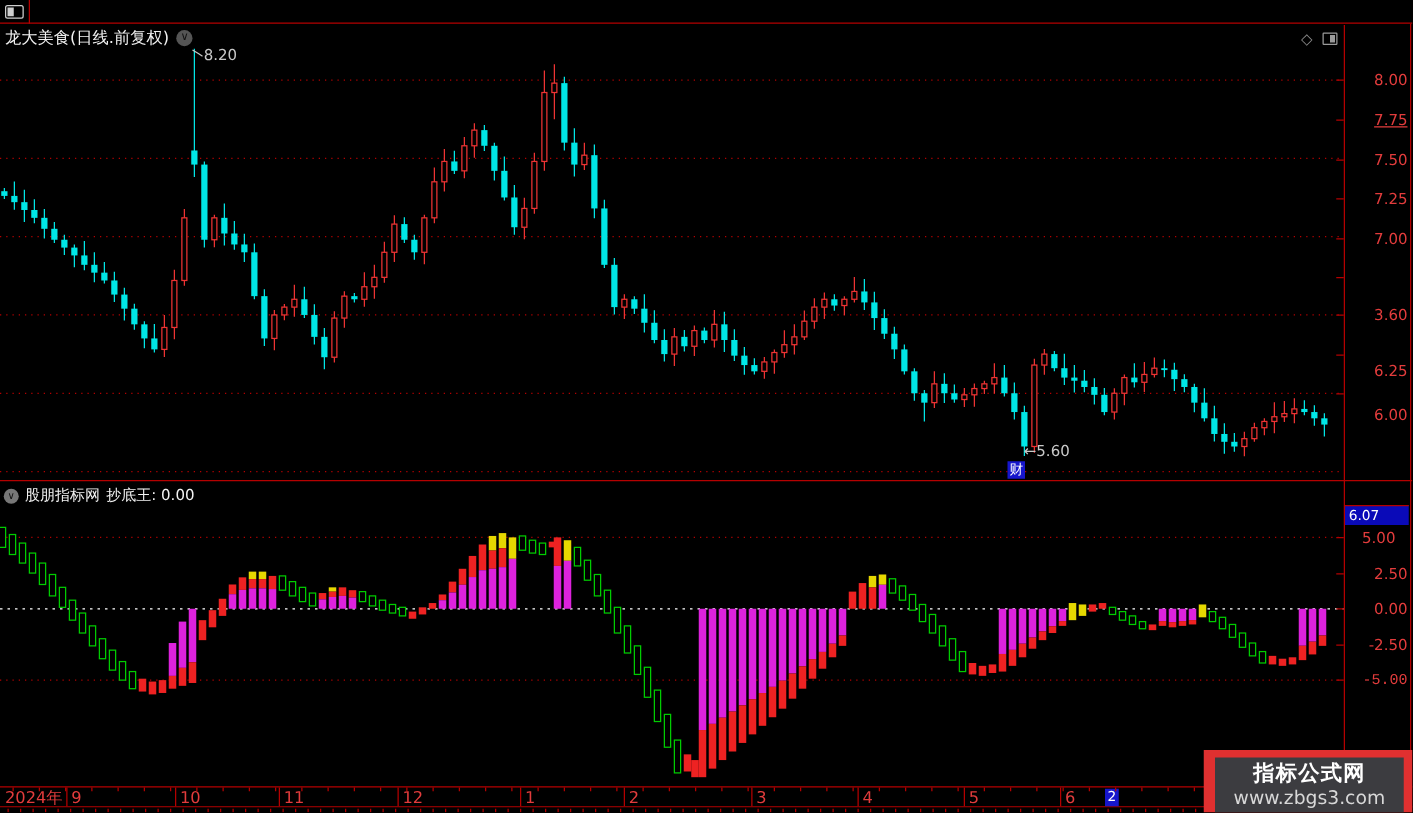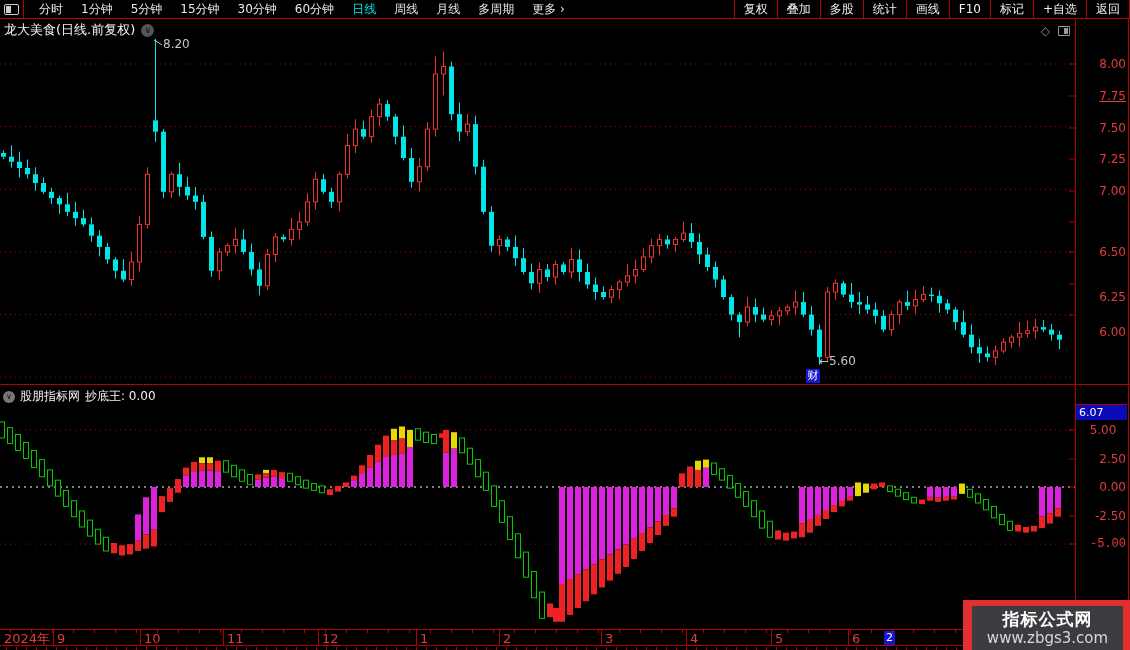--- a/index.html
+++ b/index.html
@@ -74,44 +74,20 @@
   #right-edge { left:1128px; top:0; width:1px; height:650px; background:#b40000; z-index:21; }
 </style>
 </head>
 <body>
 
 <div id="stage">
 
   <div id="topbar" class="abs">
     <div id="tb-icon"></div>
     <div id="tb-sep"></div>
-    <div id="topbar-left" style="display:flex;">
-        <span class="tb-item">分时</span>
-        <span class="tb-item">1分钟</span>
-        <span class="tb-item">5分钟</span>
-        <span class="tb-item">15分钟</span>
-        <span class="tb-item">30分钟</span>
-        <span class="tb-item">60分钟</span>
-        <span class="tb-item active">日线</span>
-        <span class="tb-item">周线</span>
-        <span class="tb-item">月线</span>
-        <span class="tb-item">多周期</span>
-        <span class="tb-item">更多 ›</span>
-      </div>
-    <div id="topbar-right">
-        <span class="tbr-item">复权</span>
-        <span class="tbr-item">叠加</span>
-        <span class="tbr-item">多股</span>
-        <span class="tbr-item">统计</span>
-        <span class="tbr-item">画线</span>
-        <span class="tbr-item">F10</span>
-        <span class="tbr-item">标记</span>
-        <span class="tbr-item">+自选</span>
-        <span class="tbr-item">返回</span>
-      </div>
   </div>
 
   <div id="title-row" class="abs">
     <span>龙大美食(日线.前复权)</span>
     <span class="chev-circle">∨</span>
   </div>
 
   <div id="corner-icons" class="abs">
     <span id="diamond-icon">◇</span>
     <span id="pane-icon"></span>
@@ -608,21 +584,21 @@
   <div id="anno-low" class="abs">←5.60</div>
   <div id="tag-cai" class="abs">财</div>
 
   <div id="price-axis">
       <div class="ax-label" style="left: 1080px; top: 58px;">8.00</div>
       <div class="ax-label" style="left: 1080px; top: 90px; text-decoration: underline;">7.75</div>
       <div class="ax-label" style="left: 1080px; top: 122px;">7.50</div>
       <div class="ax-label" style="left: 1080px; top: 153px;">7.25</div>
       <div class="ax-label" style="left: 1080px; top: 185px;">7.00</div>
       <div class="ax-label" style="left: 1112px; top: 216px;">6.75</div>
-      <div class="ax-label" style="left: 1080px; top: 246px;">6.50</div>
+      <div class="ax-label" style="left: 1080px; top: 246px;">3.60</div>
       <div class="ax-label" style="left: 1080px; top: 278px; margin-top: 13px;">6.25</div>
       <div class="ax-label" style="left: 1080px; top: 326px;">6.00</div>
     </div>
 
   <div id="ind-header" class="abs">
     <span id="ind-chev">∨</span>
     <span>股朋指标网</span>
     <span>抄底王: 0.00</span>
   </div>
 

